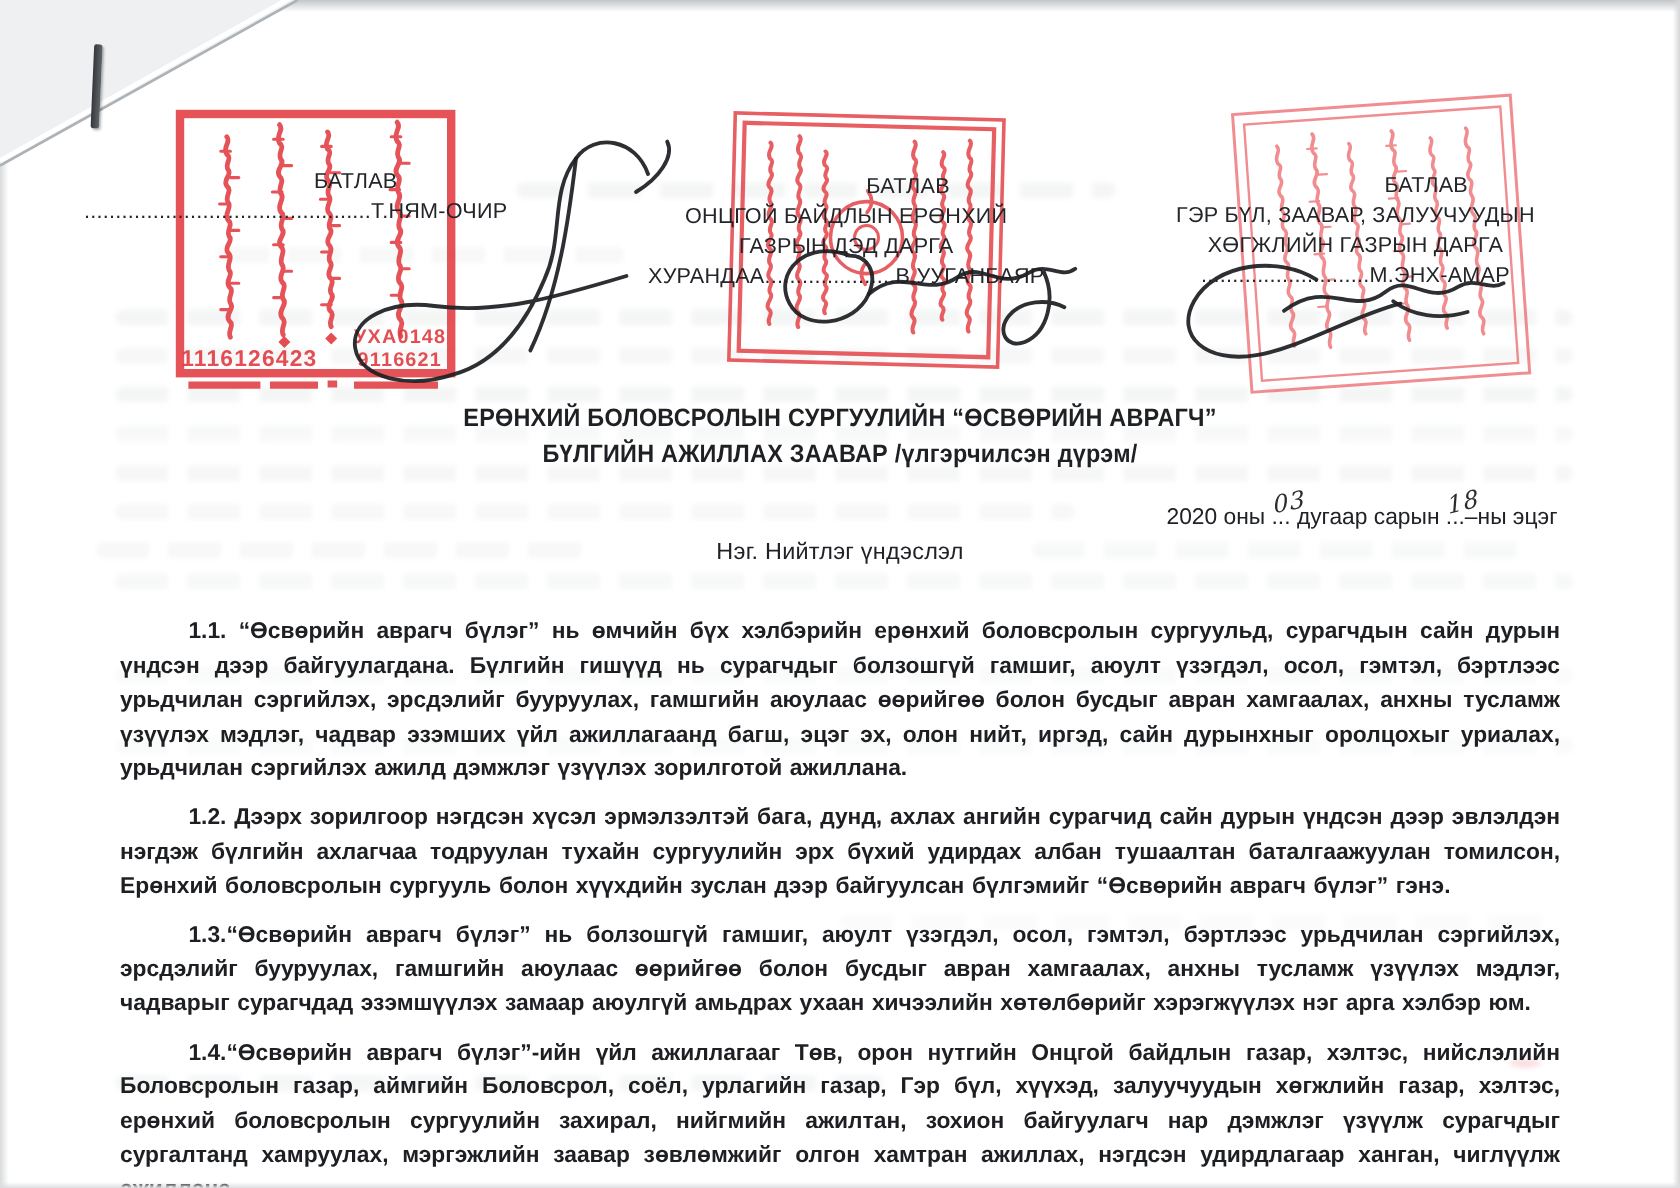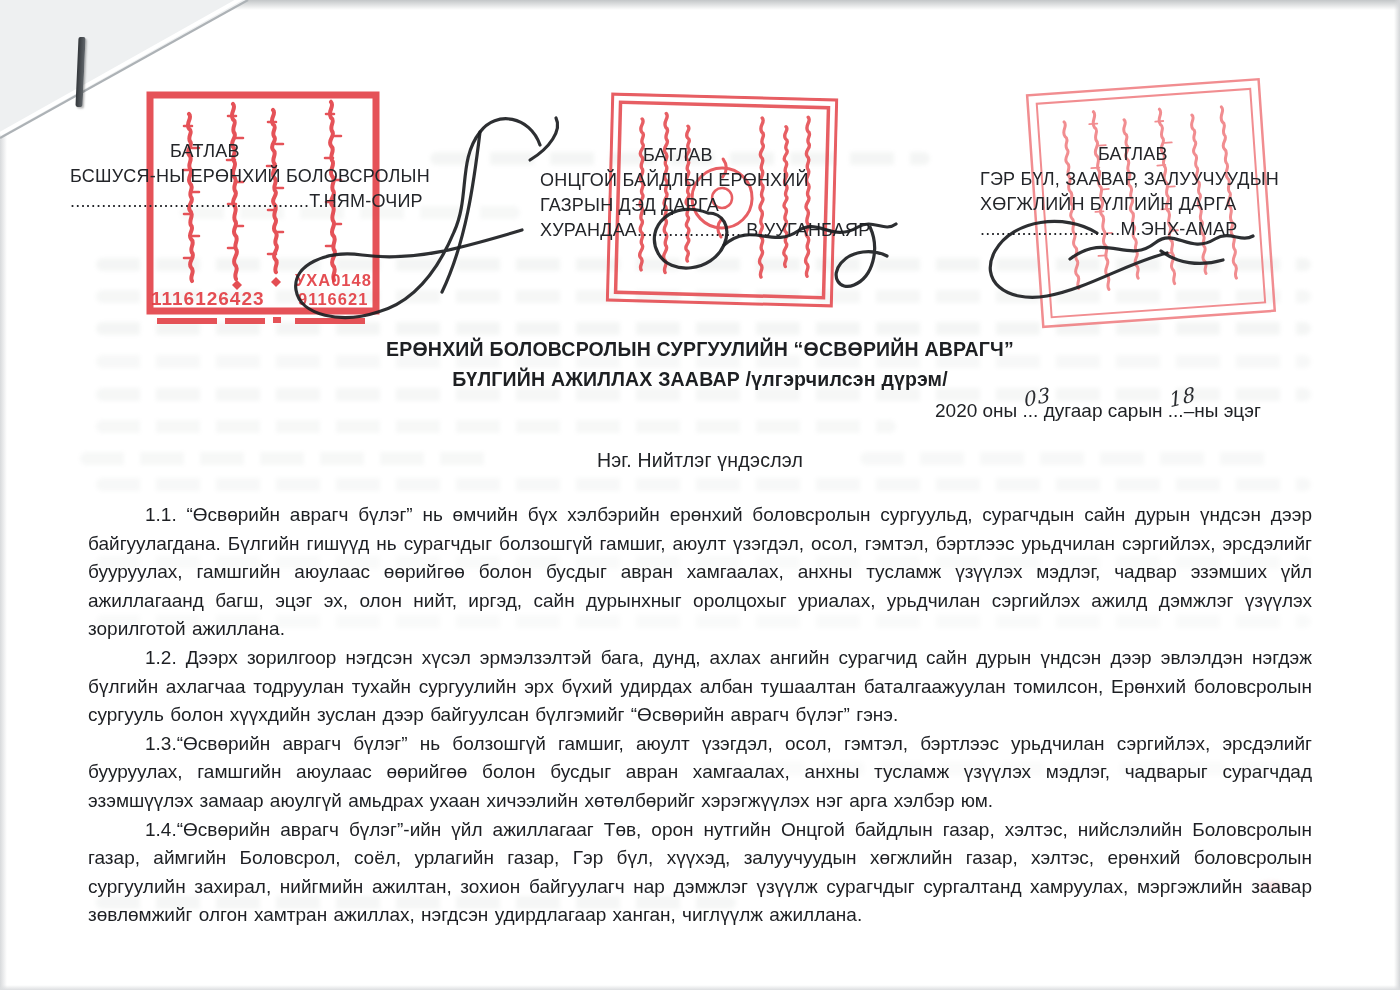--- a/index.html
+++ b/index.html
@@ -29,51 +29,51 @@
     opacity:.14;z-index:1;}
   .smudge{position:absolute;width:26px;height:8px;border-radius:50%;
     background:#f3b9c0;opacity:.45;filter:blur(2px);z-index:1;}
 
   
   .stamp{position:absolute;z-index:2;}
   .stamp svg{display:block;}
 
   
   .approval{position:absolute;z-index:3;font-size:18px;line-height:25px;
-    letter-spacing:.2px;color:#232529;white-space:nowrap;}
+    letter-spacing:.2px;color:#232529;white-space:nowrap;text-align:center;}
   .approval .t-ind{display:block;}
   .sig-line{white-space:nowrap;}
 
   
   .signature{position:absolute;z-index:4;}
   .signature path{fill:none;stroke:#1d1f22;stroke-width:3.2;
     stroke-linecap:round;stroke-linejoin:round;opacity:.93;}
 
   
   .doc-title{position:absolute;left:0;top:334px;width:1400px;text-align:center;
     z-index:3;font-weight:700;font-size:21px;line-height:30px;}
   .doc-title .squeeze{display:inline-block;transform:scaleX(.93);letter-spacing:.2px;}
 
   
-  .date-line{position:absolute;left:935px;top:400px;width:400px;z-index:3;
-    text-align:left;font-size:19px;color:#202226;}
+  .date-line{position:absolute;left:935px;top:421px;width:400px;z-index:3;
+    text-align:center;font-size:19px;color:#202226;}
   .hand-slot{position:relative;display:inline-block;}
   .hand{position:absolute;top:-15px;left:1px;font-family:"DejaVu Serif",serif;
     font-style:italic;font-size:20px;color:#2a2c30;transform:rotate(-11deg) skewX(-6deg);
     letter-spacing:1px;}
 
   
   .section-heading{position:absolute;left:0;top:449px;width:1400px;z-index:3;
     text-align:center;font-size:19.5px;letter-spacing:.2px;color:#202226;}
 
   
   .body-text{position:absolute;left:88px;top:501px;width:1224px;z-index:3;
     font-size:19px;line-height:28.6px;text-align:justify;color:#1d1f23;
     word-spacing:1px;}
-  .body-text p{margin:0;text-indent:57px;}
+  .body-text p{margin:12px;text-indent:57px;font-weight:bold;}
 
   .stamp text{font-family:"Liberation Sans",sans-serif;font-weight:700;}
 </style>
 </head>
 <body>
 
 <div class="page">
 
   <div class="edge-top"></div>
   <div class="edge-left"></div>
@@ -209,39 +209,38 @@
           <g transform="translate(134,26)">
               <use href="#mteeth"></use>
             </g>
         </g>
       </g>
     </svg>
   </div>
 
   <div class="approval" style="left:70px;top:139px;">
     <span class="t-ind" style="padding-left:100px;">БАТЛАВ</span>
-    <span class="t-ind">БСШУСЯ-НЫ ЕРӨНХИЙ БОЛОВСРОЛЫН</span>
     <span class="t-ind sig-line">
       <span>..............................................</span><span>Т.НЯМ-ОЧИР</span>
     </span>
   </div>
 
   <div class="approval" style="left:540px;top:143px;">
     <span class="t-ind" style="padding-left:103px;">БАТЛАВ</span>
     <span class="t-ind">ОНЦГОЙ БАЙДЛЫН ЕРӨНХИЙ</span>
     <span class="t-ind">ГАЗРЫН ДЭД ДАРГА</span>
     <span class="t-ind sig-line">
       <span>ХУРАНДАА</span><span>.....................</span><span>В.УУГАНБАЯР</span>
     </span>
   </div>
 
   <div class="approval" style="left:980px;top:142px;">
     <span class="t-ind" style="padding-left:118px;">БАТЛАВ</span>
     <span class="t-ind">ГЭР БҮЛ, ЗААВАР, ЗАЛУУЧУУДЫН</span>
-    <span class="t-ind">ХӨГЖЛИЙН БҮЛГИЙН ДАРГА</span>
+    <span class="t-ind">ХӨГЖЛИЙН ГАЗРЫН ДАРГА</span>
     <span class="t-ind sig-line">
       <span>...........................</span><span>М.ЭНХ-АМАР</span>
     </span>
   </div>
 
   <div class="signature" style="left:230px;top:100px;">
     <svg width="340" height="235" viewBox="0 0 340 235">
       <path d="M310 45 C 300 16 266 10 250 32 C 228 60 240 97 224 132 C 208 170 184 202 148 212 C 112 224 70 216 66 190 C 62 165 96 150 132 155 C 184 162 232 148 292 130"></path>
       <path d="M250 32 C 244 82 236 142 212 192"></path>
       <path d="M300 60 C 320 48 332 30 326 18"></path>

